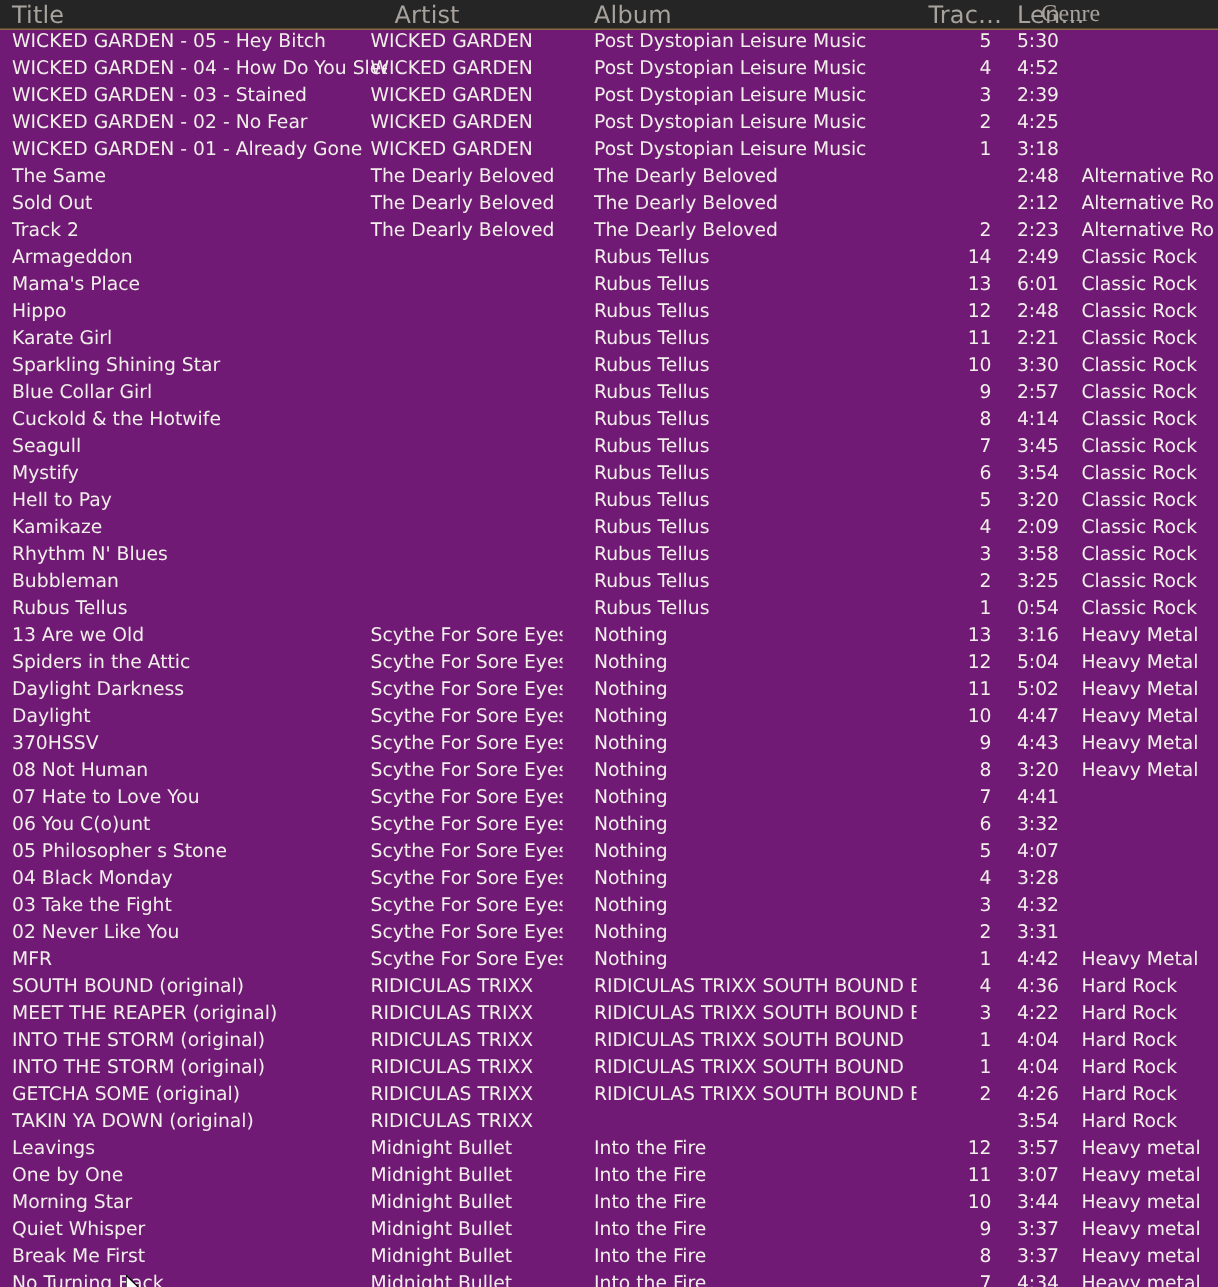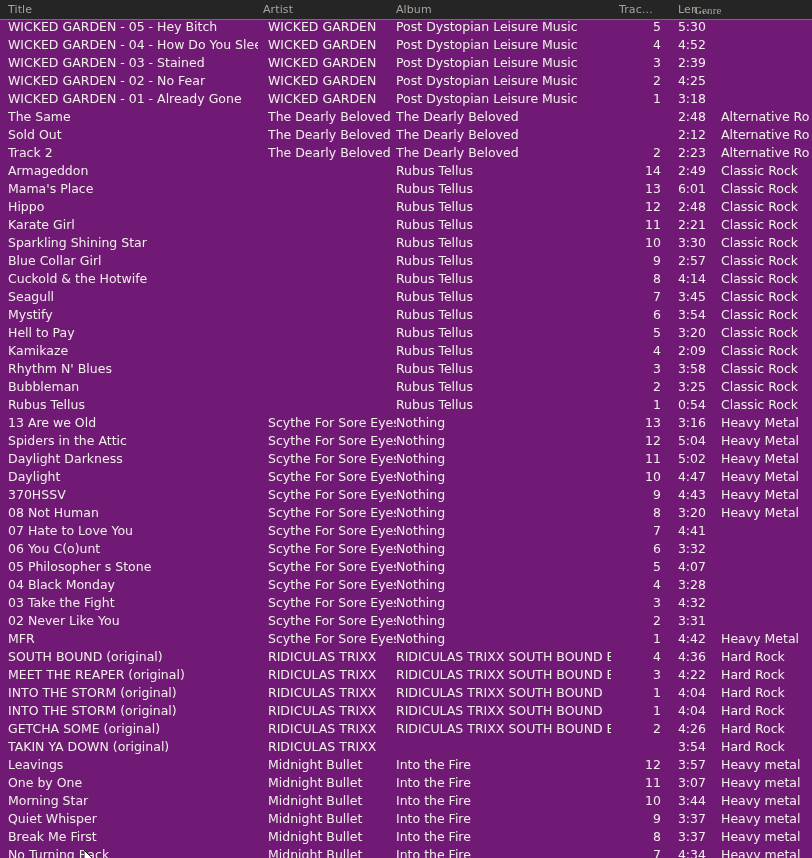--- a/index.html
+++ b/index.html
@@ -30,21 +30,21 @@
     left: 0;
     width: 812px;
     height: 20px;
     background: #252525;
     border-bottom: 1px solid #8a6a44;
     box-sizing: border-box;
   }
   .header-cell {
     position: absolute;
     top: 1px;
-    font-size: 11px;
+    font-size: 16px;
     line-height: 18px;
     color: #a8a29c;
     white-space: nowrap;
     letter-spacing: 0.1px;
   }
   .h-title  { left: 8px;  }
   .h-artist { left: 263px; }
   .h-album  { left: 396px; }
   .h-track  { left: 619px; }
   .h-length { left: 678px; }
@@ -74,21 +74,21 @@
   .cell {
     position: absolute;
     top: 0;
     font-size: 12.5px;
     line-height: 18px;
     color: #f2eeea;
     white-space: nowrap;
     overflow: hidden;
   }
   .c-title  { left: 8px;   width: 250px; }
-  .c-artist { left: 268px; width: 128px; }
+  .c-artist { left: 247px; width: 128px; }
   .c-album  { left: 396px; width: 215px; }
   .c-track  { left: 611px; width: 50px; text-align: right; }
   .c-length { left: 666px; width: 40px; text-align: right; }
   .c-genre  { left: 721px; width: 88px; }
 
   
   .cursor {
     position: absolute;
     left: 84px;
     top: 850px;

